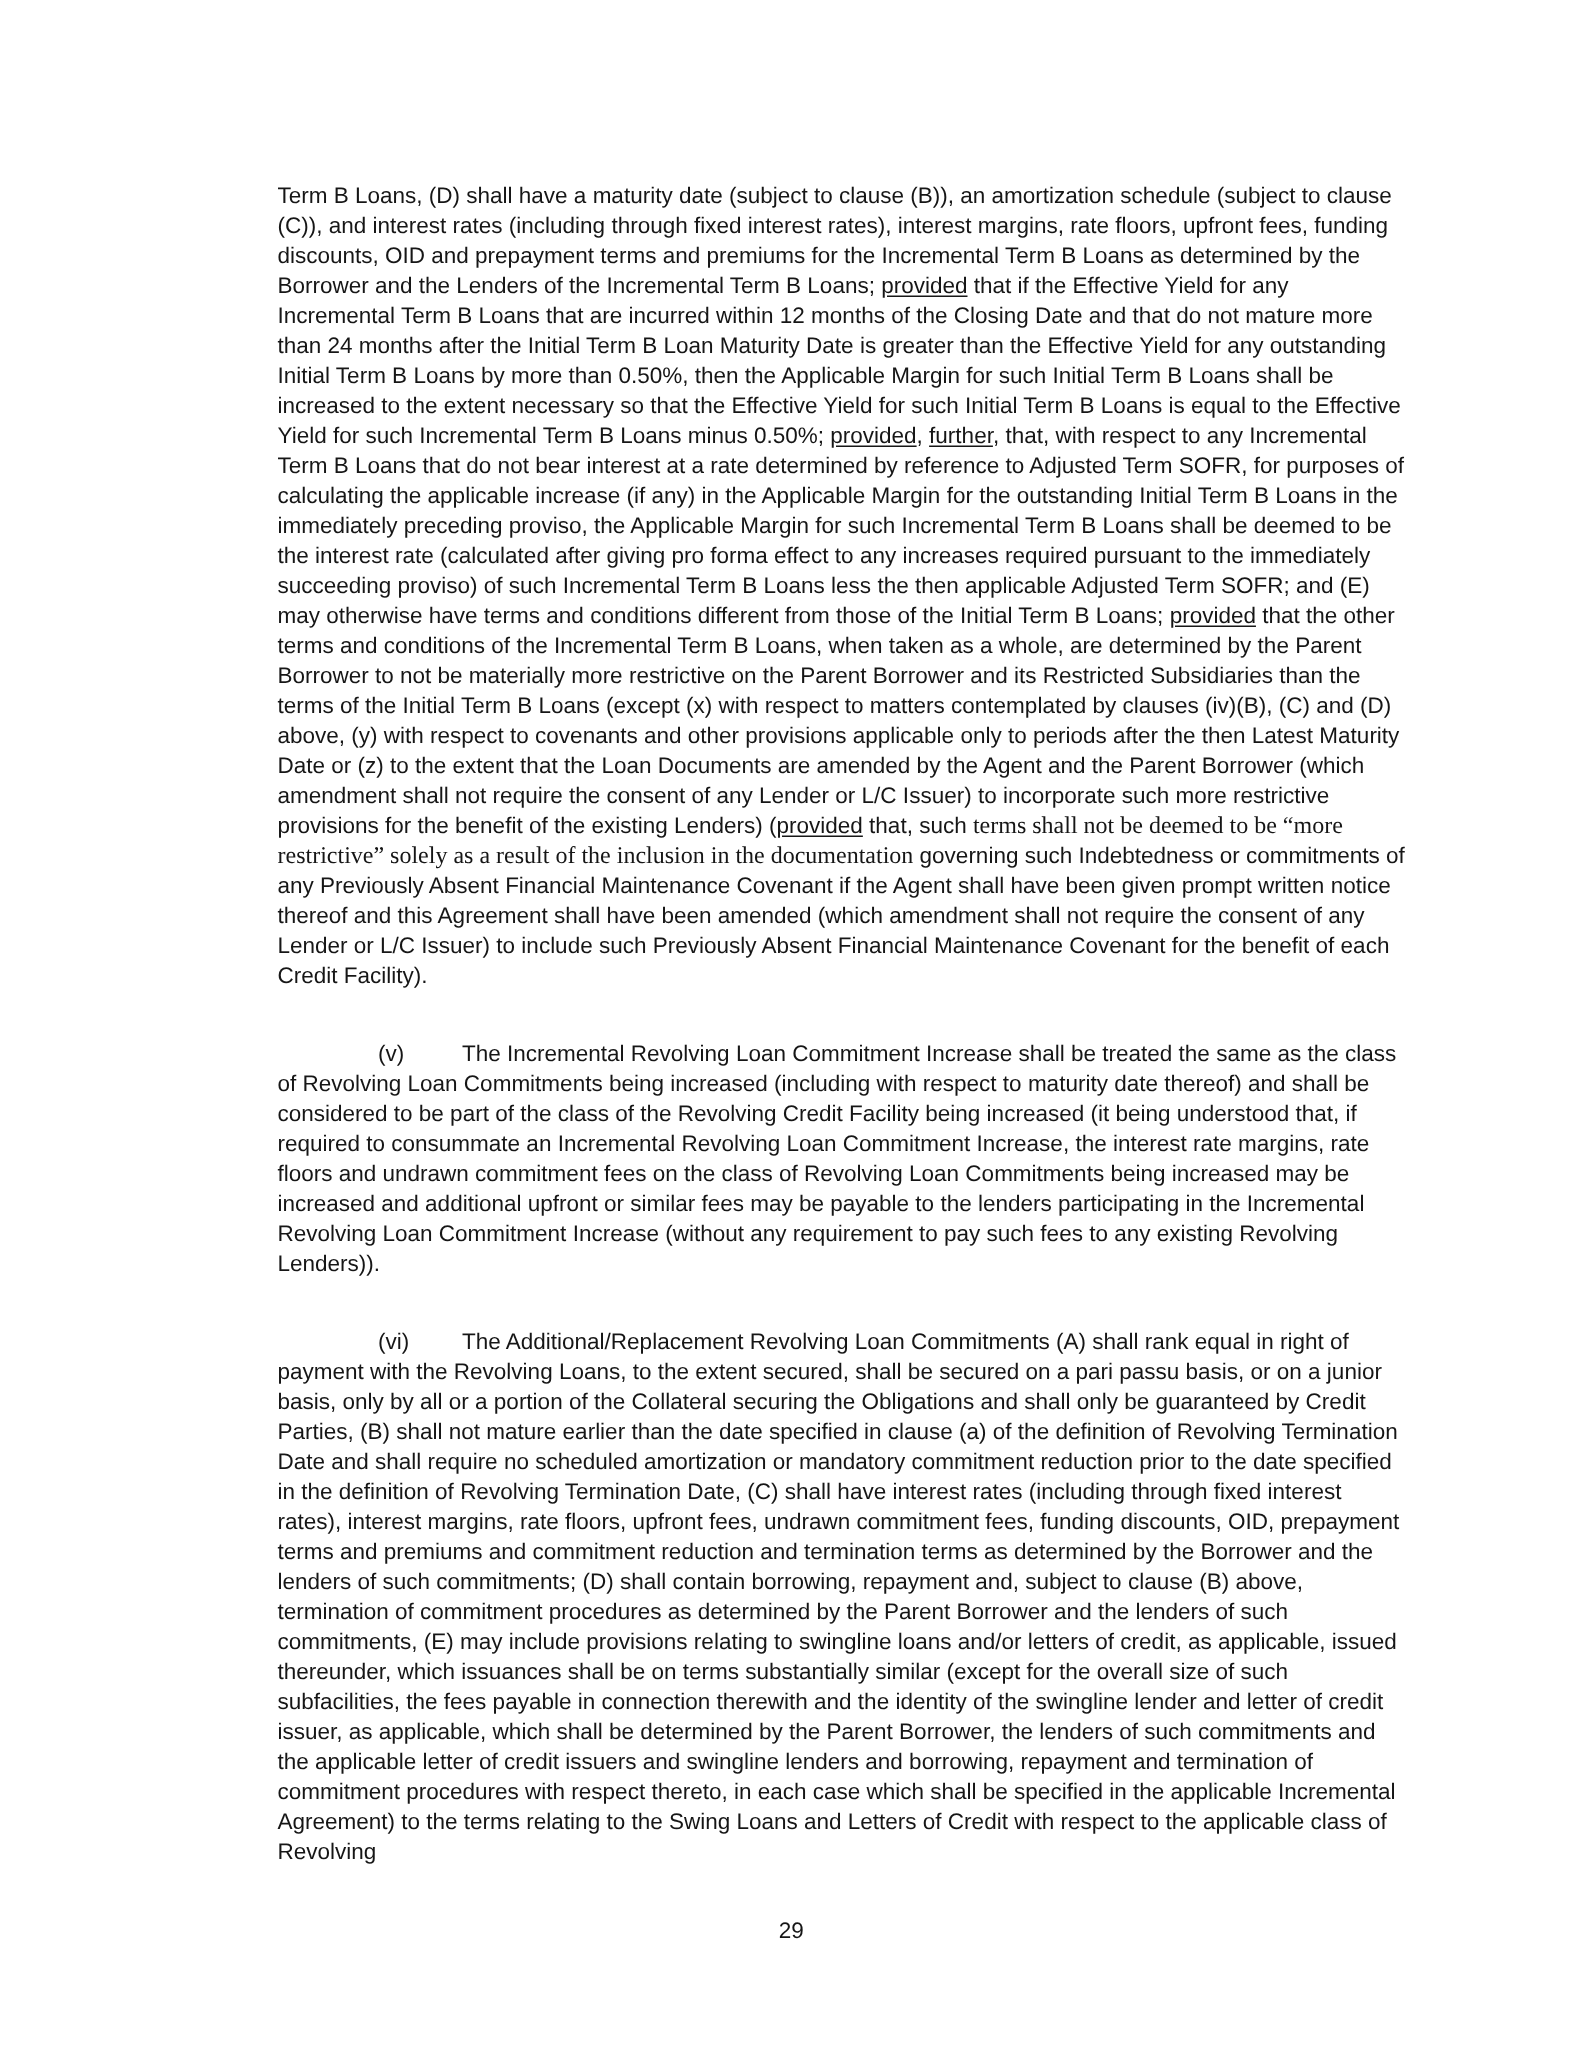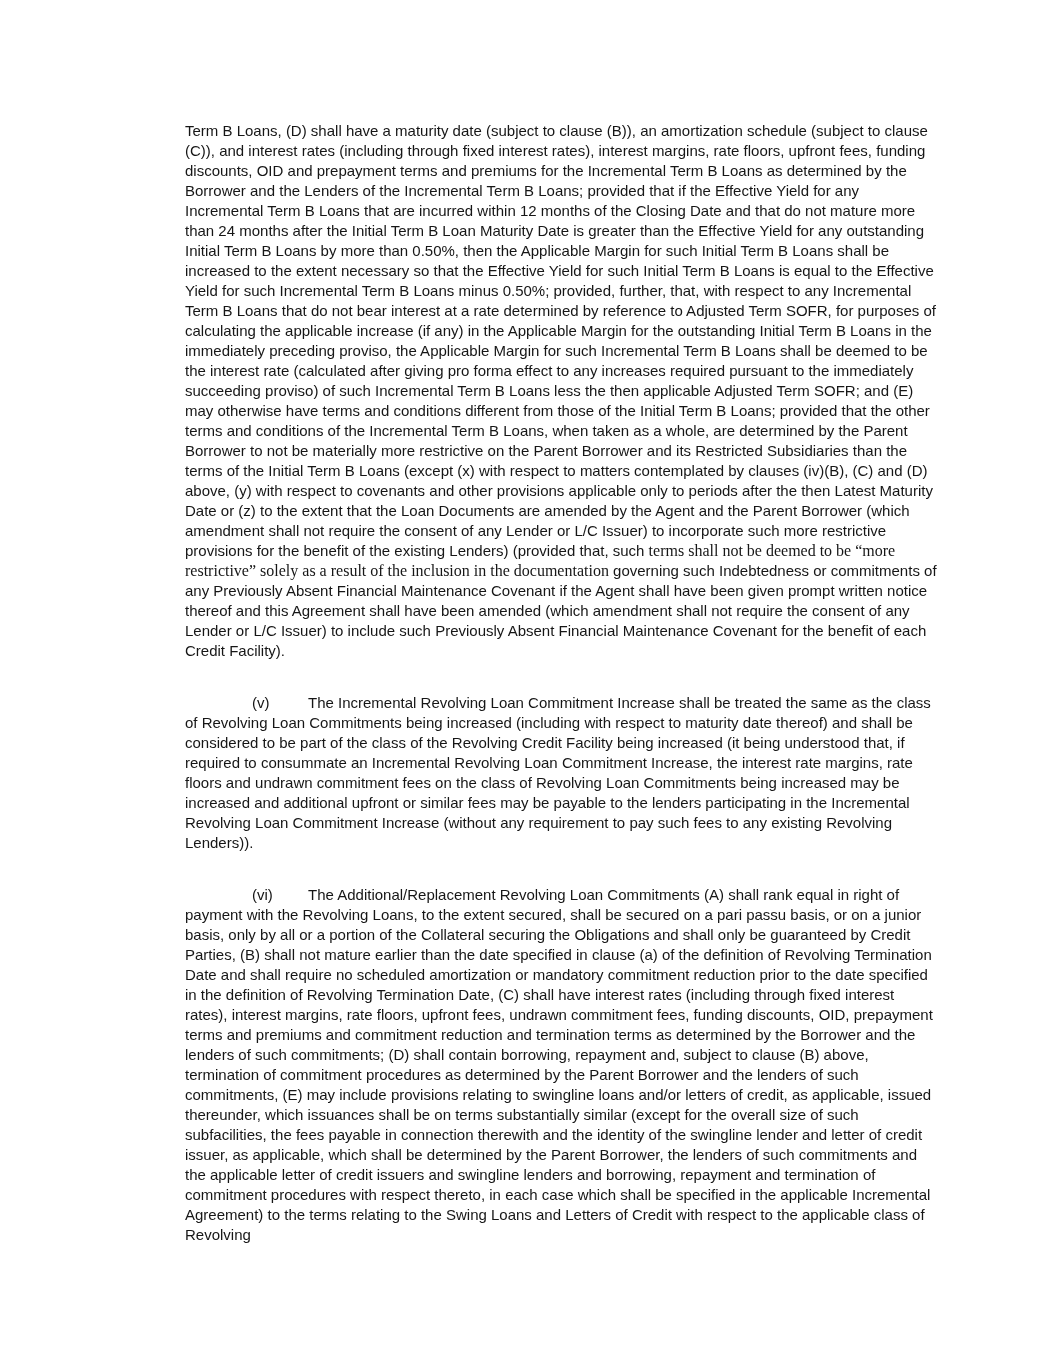--- a/index.html
+++ b/index.html
@@ -34,20 +34,21 @@
   }
   .para.indented {
     text-indent: 67px;
   }
   .clause-label {
     display: inline-block;
     width: 56px;
     text-indent: 0;
   }
   .u {
+    text-decoration: underline;
     text-underline-offset: 2px;
   }
   .serif {
     font-family: "Liberation Serif", serif;
     font-size: 16px;
   }
   .page-number {
     position: absolute;
     left: 0;
     top: 1278px;
@@ -64,13 +65,14 @@
   <div class="body-text">
 
     <p class="para"><span>Term B Loans, (D) shall have a maturity date (subject to clause (B)), an amortization schedule (subject to clause (C)), and interest rates (including through fixed interest rates), interest margins, rate floors, upfront fees, funding discounts, OID and prepayment terms and premiums for the Incremental Term B Loans as determined by the Borrower and the Lenders of the Incremental Term B Loans; </span><span class="u">provided</span><span> that if the Effective Yield for any Incremental Term B Loans that are incurred within 12 months of the Closing Date and that do not mature more than 24 months after the Initial Term B Loan Maturity Date is greater than the Effective Yield for any outstanding Initial Term B Loans by more than 0.50%, then the Applicable Margin for such Initial Term B Loans shall be increased to the extent necessary so that the Effective Yield for such Initial Term B Loans is equal to the Effective Yield for such Incremental Term B Loans minus 0.50%; </span><span class="u">provided</span><span>, </span><span class="u">further</span><span>, that, with respect to any Incremental Term B Loans that do not bear interest at a rate determined by reference to Adjusted Term SOFR, for purposes of calculating the applicable increase (if any) in the Applicable Margin for the outstanding Initial Term B Loans in the immediately preceding proviso, the Applicable Margin for such Incremental Term B Loans shall be deemed to be the interest rate (calculated after giving pro forma effect to any increases required pursuant to the immediately succeeding proviso) of such Incremental Term B Loans less the then applicable Adjusted Term SOFR; and (E) may otherwise have terms and conditions different from those of the Initial Term B Loans; </span><span class="u">provided</span><span> that the other terms and conditions of the Incremental Term B Loans, when taken as a whole, are determined by the Parent Borrower to not be materially more restrictive on the Parent Borrower and its Restricted Subsidiaries than the terms of the Initial Term B Loans (except (x) with respect to matters contemplated by clauses (iv)(B), (C) and (D) above, (y) with respect to covenants and other provisions applicable only to periods after the then Latest Maturity Date or (z) to the extent that the Loan Documents are amended by the Agent and the Parent Borrower (which amendment shall not require the consent of any Lender or L/C Issuer) to incorporate such more restrictive provisions for the benefit of the existing Lenders) (</span><span class="u">provided</span><span> that, such </span><span class="serif">terms shall not be deemed to be “more restrictive” solely as a result of the inclusion in the documentation</span><span> governing such Indebtedness or commitments of any Previously Absent Financial Maintenance Covenant if the Agent shall have been given prompt written notice thereof and this Agreement shall have been amended (which amendment shall not require the consent of any Lender or L/C Issuer) to include such Previously Absent Financial Maintenance Covenant for the benefit of each Credit Facility).</span></p>
 
     <p class="para indented"><span class="clause-label">(v)</span><span><span>The Incremental Revolving Loan Commitment Increase shall be treated the same as the class of Revolving Loan Commitments being increased (including with respect to maturity date thereof) and shall be considered to be part of the class of the Revolving Credit Facility being increased (it being understood that, if required to consummate an Incremental Revolving Loan Commitment Increase, the interest rate margins, rate floors and undrawn commitment fees on the class of Revolving Loan Commitments being increased may be increased and additional upfront or similar fees may be payable to the lenders participating in the Incremental Revolving Loan Commitment Increase (without any requirement to pay such fees to any existing Revolving Lenders)).</span></span></p>
 
     <p class="para indented"><span class="clause-label">(vi)</span><span><span>The Additional/Replacement Revolving Loan Commitments (A) shall rank equal in right of payment with the Revolving Loans, to the extent secured, shall be secured on a pari passu basis, or on a junior basis, only by all or a portion of the Collateral securing the Obligations and shall only be guaranteed by Credit Parties, (B) shall not mature earlier than the date specified in clause (a) of the definition of Revolving Termination Date and shall require no scheduled amortization or mandatory commitment reduction prior to the date specified in the definition of Revolving Termination Date, (C) shall have interest rates (including through fixed interest rates), interest margins, rate floors, upfront fees, undrawn commitment fees, funding discounts, OID, prepayment terms and premiums and commitment reduction and termination terms as determined by the Borrower and the lenders of such commitments; (D) shall contain borrowing, repayment and, subject to clause (B) above, termination of commitment procedures as determined by the Parent Borrower and the lenders of such commitments, (E) may include provisions relating to swingline loans and/or letters of credit, as applicable, issued thereunder, which issuances shall be on terms substantially similar (except for the overall size of such subfacilities, the fees payable in connection therewith and the identity of the swingline lender and letter of credit issuer, as applicable, which shall be determined by the Parent Borrower, the lenders of such commitments and the applicable letter of credit issuers and swingline lenders and borrowing, repayment and termination of commitment procedures with respect thereto, in each case which shall be specified in the applicable Incremental Agreement) to the terms relating to the Swing Loans and Letters of Credit with respect to the applicable class of Revolving</span></span></p>
 
   </div>
 
+  <div class="page-number">29</div>
 </div>
 
 </body></html>

